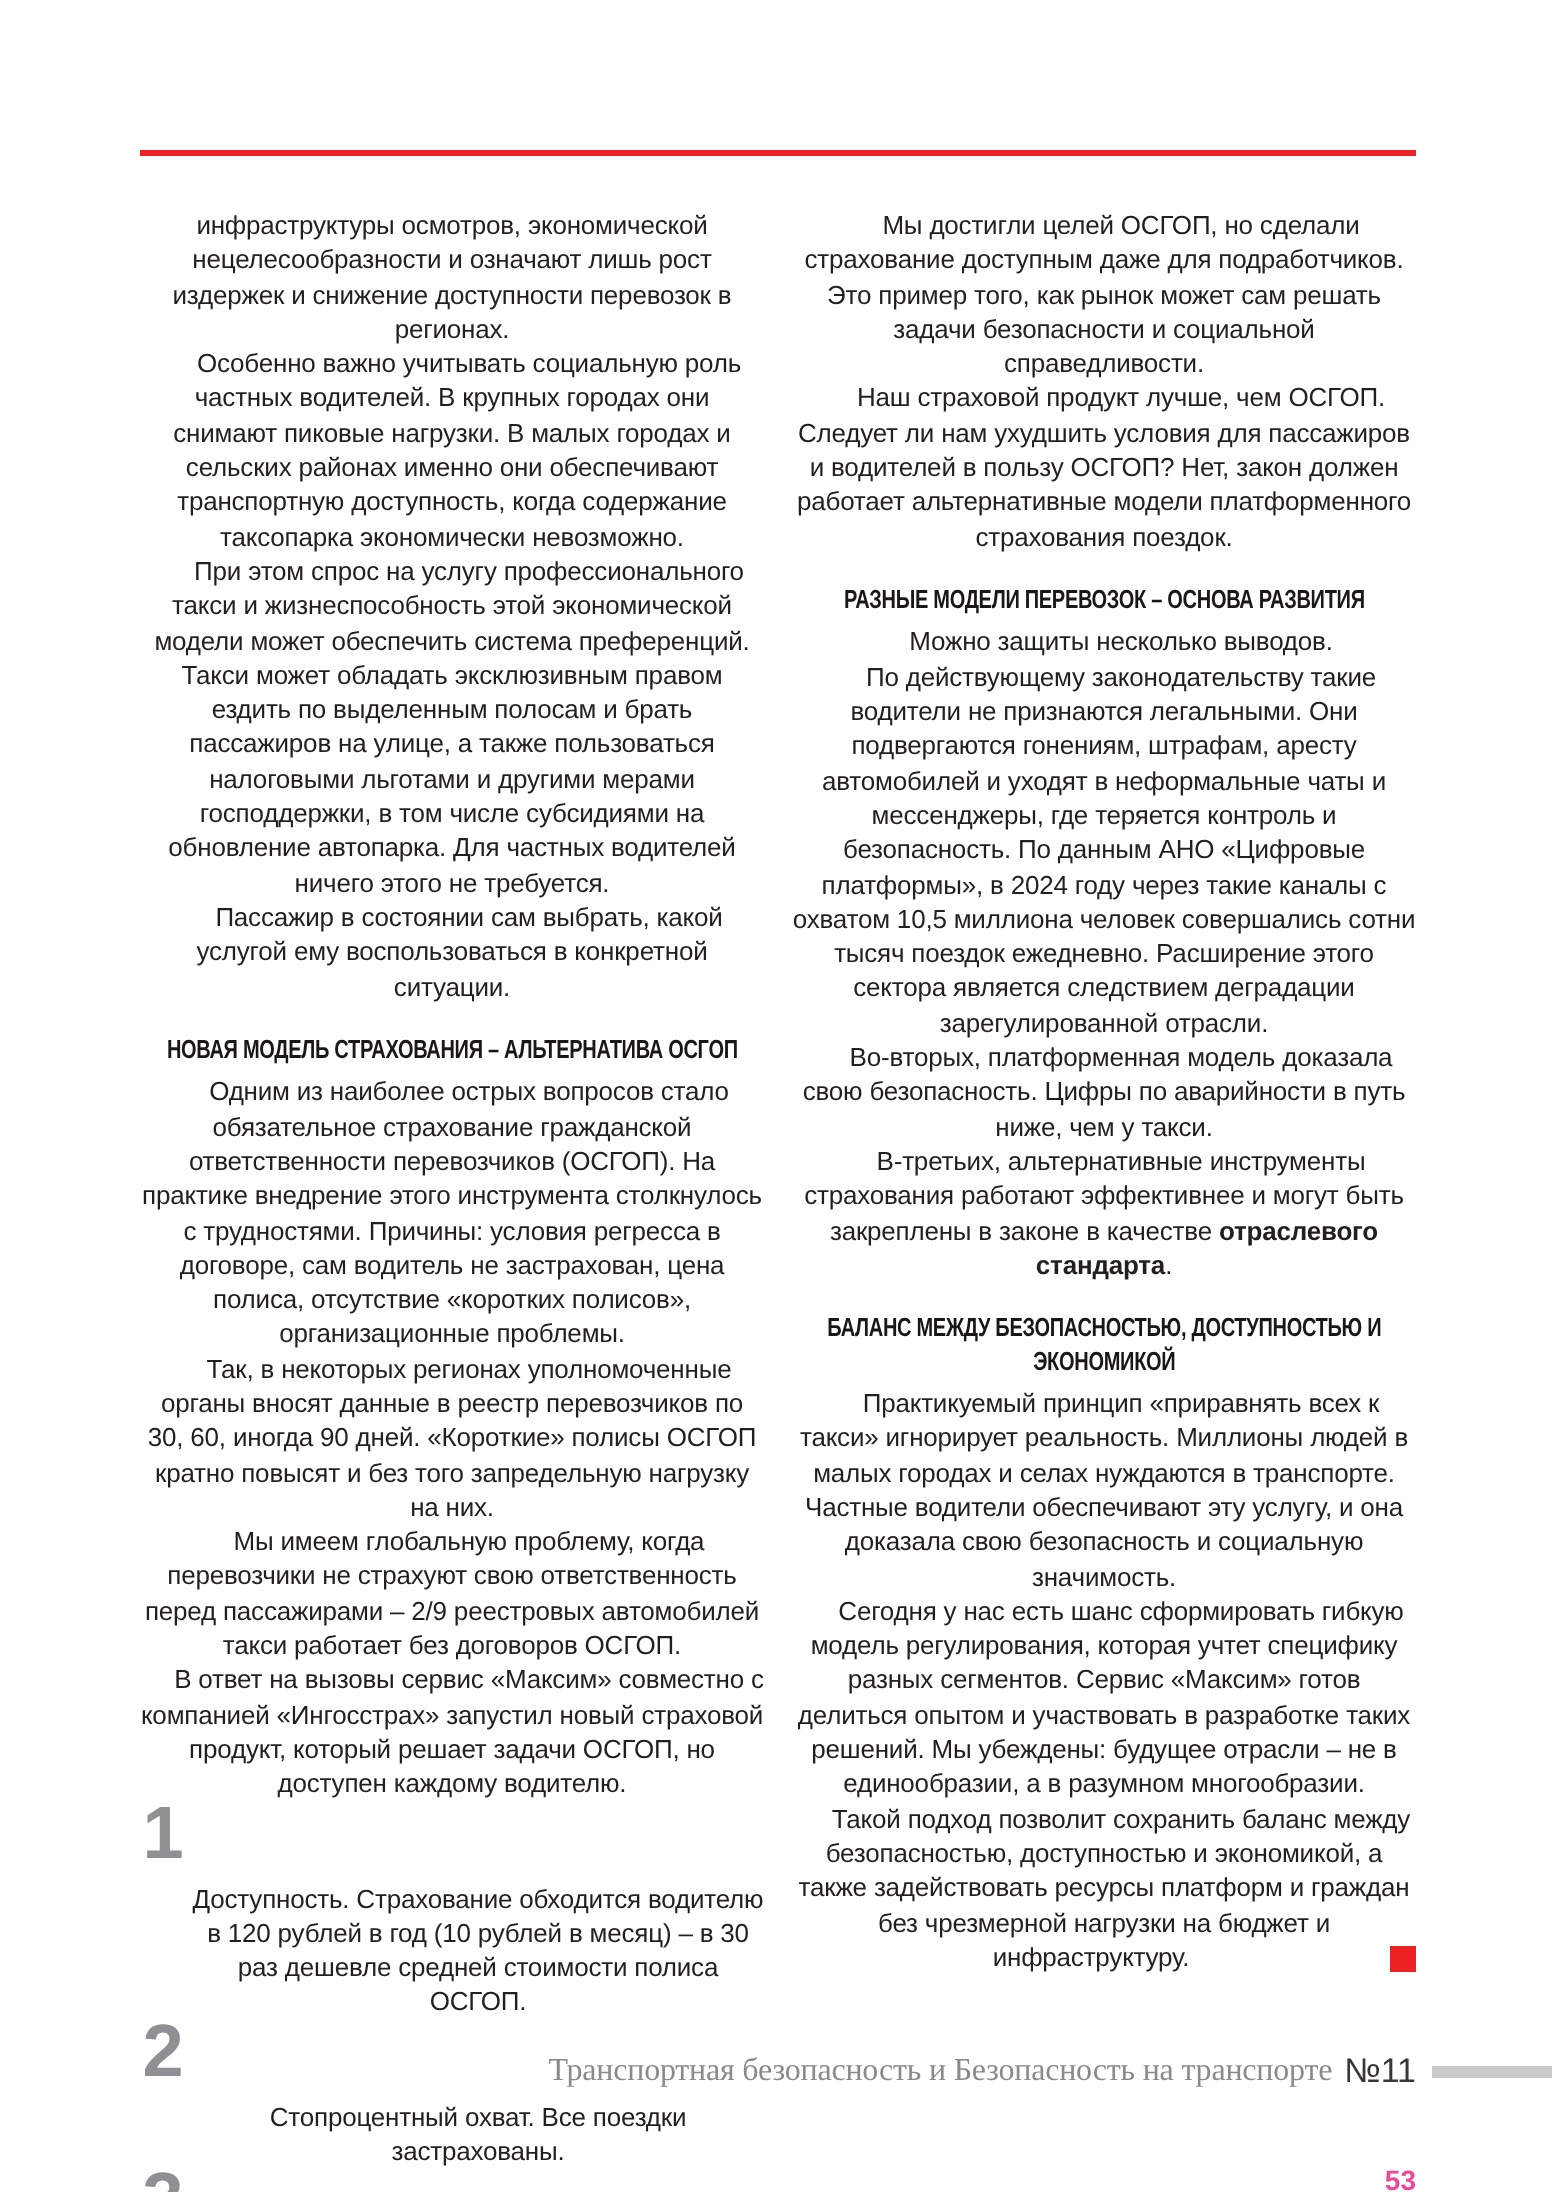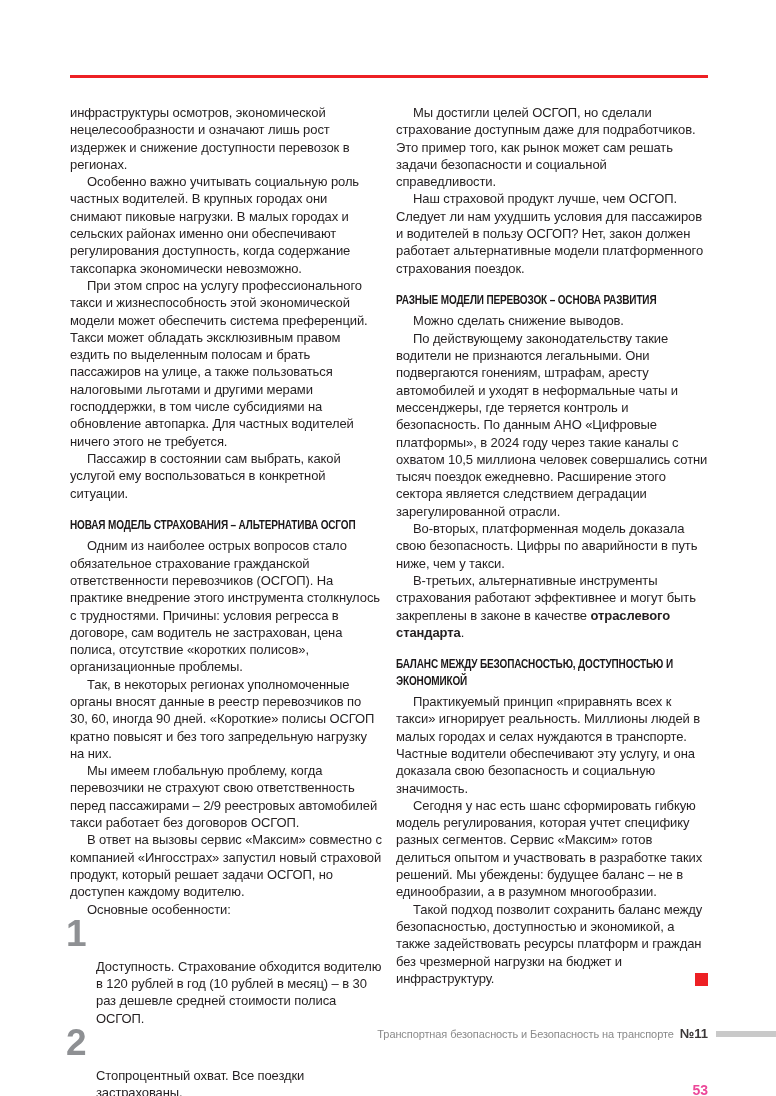--- a/index.html
+++ b/index.html
@@ -4,20 +4,21 @@
 <style>
   html,body { margin:0; padding:0; background:#ffffff; }
   .page {
     position: relative;
     width: 776px;
     height: 1096px;
     background: #ffffff;
     font-family: "Liberation Sans", "DejaVu Sans", sans-serif;
     color: #231f20;
     overflow: hidden;
+    text-align: center;
   }
   .top-rule {
     position: absolute;
     left: 70px;
     top: 75px;
     width: 638px;
     height: 2.5px;
     background: #ed2024;
   }
   .columns {
@@ -79,27 +80,28 @@
   .footer-line {
     position: absolute;
     top: 1026px;
     left: 0;
     right: 0;
     display: flex;
     align-items: center;
     justify-content: flex-end;
   }
   .footer-journal {
-    font-size: 11px;
+    font-size: 16px;
     color: #8a8a8a;
     letter-spacing: -0.1px;
+    font-family: Liberation Serif, serif;
   }
   .footer-issue {
-    font-size: 13px;
-    font-weight: 700;
+    font-size: 17px;
+    font-weight: 400;
     color: #3a3637;
     margin-left: 6px;
   }
   .footer-bar {
     width: 60px;
     height: 6px;
     background: #c9c9c9;
     margin-left: 8px;
   }
   .page-number {
@@ -116,31 +118,30 @@
 <body>
 
 <div class="page">
 
   <div class="top-rule"></div>
 
   <div class="columns">
 
     <div class="col">
       <p class="noindent">инфраструктуры осмотров, экономической нецелесообразности и означают лишь рост издержек и снижение доступности перевозок в регионах.</p>
-      <p>Особенно важно учитывать социальную роль частных водителей. В крупных городах они снимают пиковые нагрузки. В малых городах и сельских районах именно они обеспечивают регулирования доступность, когда содержание таксопарка экономически невозможно.</p>
+      <p>Особенно важно учитывать социальную роль частных водителей. В крупных городах они снимают пиковые нагрузки. В малых городах и сельских районах именно они обеспечивают транспортную доступность, когда содержание таксопарка экономически невозможно.</p>
       <p>При этом спрос на услугу профессионального такси и жизнеспособность этой экономической модели может обеспечить система преференций. Такси может обладать эксклюзивным правом ездить по выделенным полосам и брать пассажиров на улице, а также пользоваться налоговыми льготами и другими мерами господдержки, в том числе субсидиями на обновление автопарка. Для частных водителей ничего этого не требуется.</p>
       <p>Пассажир в состоянии сам выбрать, какой услугой ему воспользоваться в конкретной ситуации.</p>
 
       <div class="heading">НОВАЯ МОДЕЛЬ СТРАХОВАНИЯ – АЛЬТЕРНАТИВА ОСГОП</div>
 
       <p>Одним из наиболее острых вопросов стало обязательное страхование гражданской ответственности перевозчиков (ОСГОП). На практике внедрение этого инструмента столкнулось с трудностями. Причины: условия регресса в договоре, сам водитель не застрахован, цена полиса, отсутствие «коротких полисов», организационные проблемы.</p>
       <p>Так, в некоторых регионах уполномоченные органы вносят данные в реестр перевозчиков по 30, 60, иногда 90 дней. «Короткие» полисы ОСГОП кратно повысят и без того запредельную нагрузку на них.</p>
       <p>Мы имеем глобальную проблему, когда перевозчики не страхуют свою ответственность перед пассажирами – 2/9 реестровых автомобилей такси работает без договоров ОСГОП.</p>
       <p>В ответ на вызовы сервис «Максим» совместно с компанией «Ингосстрах» запустил новый страховой продукт, который решает задачи ОСГОП, но доступен каждому водителю.</p>
-      <p>Основные особенности:</p>
 
       <ul class="feature-list">
         <li class="feature-item">
           <span class="feature-num">1</span>
           <span class="feature-text">Доступность. Страхование обходится водителю в 120 рублей в год (10 рублей в месяц) – в 30 раз дешевле средней стоимости полиса ОСГОП.</span>
         </li>
         <li class="feature-item">
           <span class="feature-num">2</span>
           <span class="feature-text">Стопроцентный охват. Все поездки застрахованы.</span>
         </li>
@@ -154,31 +155,31 @@
         </li>
       </ul>
     </div>
 
     <div class="col">
       <p>Мы достигли целей ОСГОП, но сделали страхование доступным даже для подработчиков. Это пример того, как рынок может сам решать задачи безопасности и социальной справедливости.</p>
       <p>Наш страховой продукт лучше, чем ОСГОП. Следует ли нам ухудшить условия для пассажиров и водителей в пользу ОСГОП? Нет, закон должен работает альтернативные модели платформенного страхования поездок.</p>
 
       <div class="heading">РАЗНЫЕ МОДЕЛИ ПЕРЕВОЗОК – ОСНОВА РАЗВИТИЯ</div>
 
-      <p>Можно сделать снижение выводов.</p>
+      <p>Можно защиты несколько выводов.</p>
       <p>По действующему законодательству такие водители не признаются легальными. Они подвергаются гонениям, штрафам, аресту автомобилей и уходят в неформальные чаты и мессенджеры, где теряется контроль и безопасность. По данным АНО «Цифровые платформы», в 2024 году через такие каналы с охватом 10,5 миллиона человек совершались сотни тысяч поездок ежедневно. Расширение этого сектора является следствием деградации зарегулированной отрасли.</p>
       <p>Во-вторых, платформенная модель доказала свою безопасность. Цифры по аварийности в путь ниже, чем у такси.</p>
       <p>
         <span>В-третьих, альтернативные инструменты страхования работают эффективнее и могут быть закреплены в законе в качестве </span><span class="bold-inline">отраслевого стандарта</span><span>.</span>
       </p>
 
       <div class="heading">БАЛАНС МЕЖДУ БЕЗОПАСНОСТЬЮ, ДОСТУПНОСТЬЮ И ЭКОНОМИКОЙ</div>
 
       <p>Практикуемый принцип «приравнять всех к такси» игнорирует реальность. Миллионы людей в малых городах и селах нуждаются в транспорте. Частные водители обеспечивают эту услугу, и она доказала свою безопасность и социальную значимость.</p>
-      <p>Сегодня у нас есть шанс сформировать гибкую модель регулирования, которая учтет специфику разных сегментов. Сервис «Максим» готов делиться опытом и участвовать в разработке таких решений. Мы убеждены: будущее баланс – не в единообразии, а в разумном многообразии.</p>
+      <p>Сегодня у нас есть шанс сформировать гибкую модель регулирования, которая учтет специфику разных сегментов. Сервис «Максим» готов делиться опытом и участвовать в разработке таких решений. Мы убеждены: будущее отрасли – не в единообразии, а в разумном многообразии.</p>
       <p class="last-para">
         <span>Такой подход позволит сохранить баланс между безопасностью, доступностью и экономикой, а также задействовать ресурсы платформ и граждан без чрезмерной нагрузки на бюджет и инфраструктуру.</span>
         <span class="end-marker"></span>
       </p>
     </div>
 
   </div>
 
   <div class="footer-line">
     <span class="footer-journal">Транспортная безопасность и Безопасность на транспорте</span>

